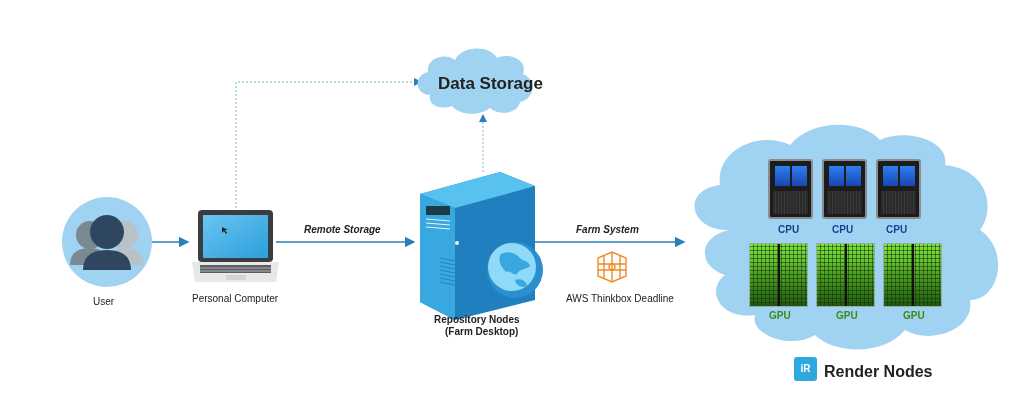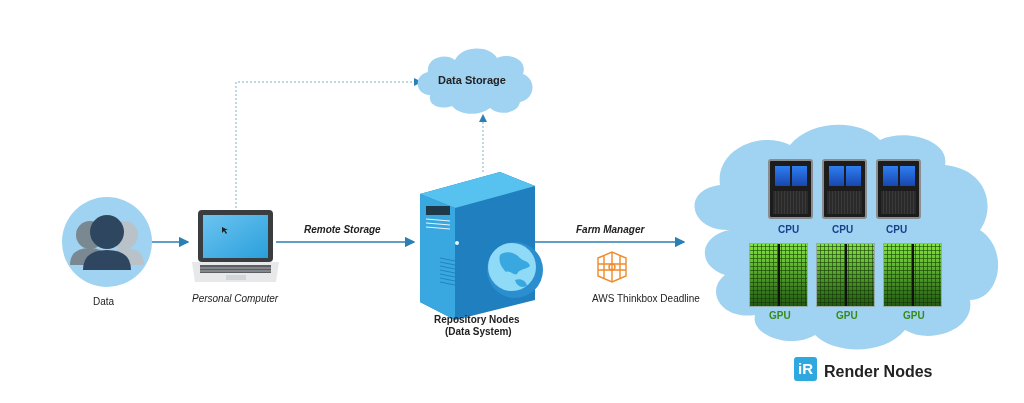--- a/index.html
+++ b/index.html
@@ -152,23 +152,23 @@
       <div style="position:absolute;left:28px;top:0;bottom:0;width:2px;background:#111;"></div>
     </div>
     <div class="lbl bold" style="left: 836px; top: 310px; font-size: 10px; color: rgb(58, 138, 26);">GPU</div>
     <div style="position: absolute; left: 883px; top: 243px; width: 59px; height: 64px; border: 1px solid rgb(153, 170, 170); box-sizing: border-box; background: linear-gradient(rgb(126, 232, 58), rgb(31, 90, 16));">
       <div style="position:absolute;inset:0;background:repeating-linear-gradient(90deg,transparent 0 3px,rgba(20,50,8,.55) 3px 4px),repeating-linear-gradient(0deg,transparent 0 3px,rgba(20,50,8,.55) 3px 4px);"></div>
       <div style="position:absolute;left:28px;top:0;bottom:0;width:2px;background:#111;"></div>
     </div>
     <div class="lbl bold" style="left: 903px; top: 310px; font-size: 10px; color: rgb(58, 138, 26);">GPU</div>
   </div>
 
-<div class="lbl small" style="left:93px; top:296px;">Data</div>
-<div class="lbl small" style="left:192px; top:293px;font-style:italic;">Personal Computer</div>
-<div class="lbl bold" style="left:438px; top:74px; font-size:11px;">Data Storage</div>
+<div class="lbl small" style="left:93px; top:296px;">User</div>
+<div class="lbl small" style="left:192px; top:293px;">Personal Computer</div>
+<div class="lbl bold" style="left:438px; top:74px; font-size:17px;">Data Storage</div>
 <div class="lbl bold italic small" style="left:304px; top:224px;">Remote Storage</div>
-<div class="lbl bold italic small" style="left:576px; top:224px;">Farm Manager</div>
-<div class="lbl small" style="left:566px; top:293px;margin-left:26px;">AWS Thinkbox Deadline</div>
+<div class="lbl bold italic small" style="left:576px; top:224px;">Farm System</div>
+<div class="lbl small" style="left:566px; top:293px;">AWS Thinkbox Deadline</div>
 <div class="lbl bold small" style="left:434px; top:314px;">Repository Nodes</div>
-<div class="lbl bold small" style="left:445px; top:326px;">(Data System)</div>
+<div class="lbl bold small" style="left:445px; top:326px;">(Farm Desktop)</div>
 
-<div style="position:absolute; left:794px; top:357px; width:23px; height:24px; background:#2fa8e0; border-radius:3px; color:#fff; font-weight:bold; font-size:15px; text-align:center; line-height:24px; font-family:'Liberation Sans', sans-serif;">iR</div>
+<div style="position:absolute; left:794px; top:357px; width:23px; height:24px; background:#2fa8e0; border-radius:3px; color:#fff; font-weight:bold; font-size:10px; text-align:center; line-height:24px; font-family:'Liberation Sans', sans-serif;">iR</div>
 <div class="lbl bold" style="left:824px; top:363px; font-size:16px;">Render Nodes</div>
 
 </body></html>

